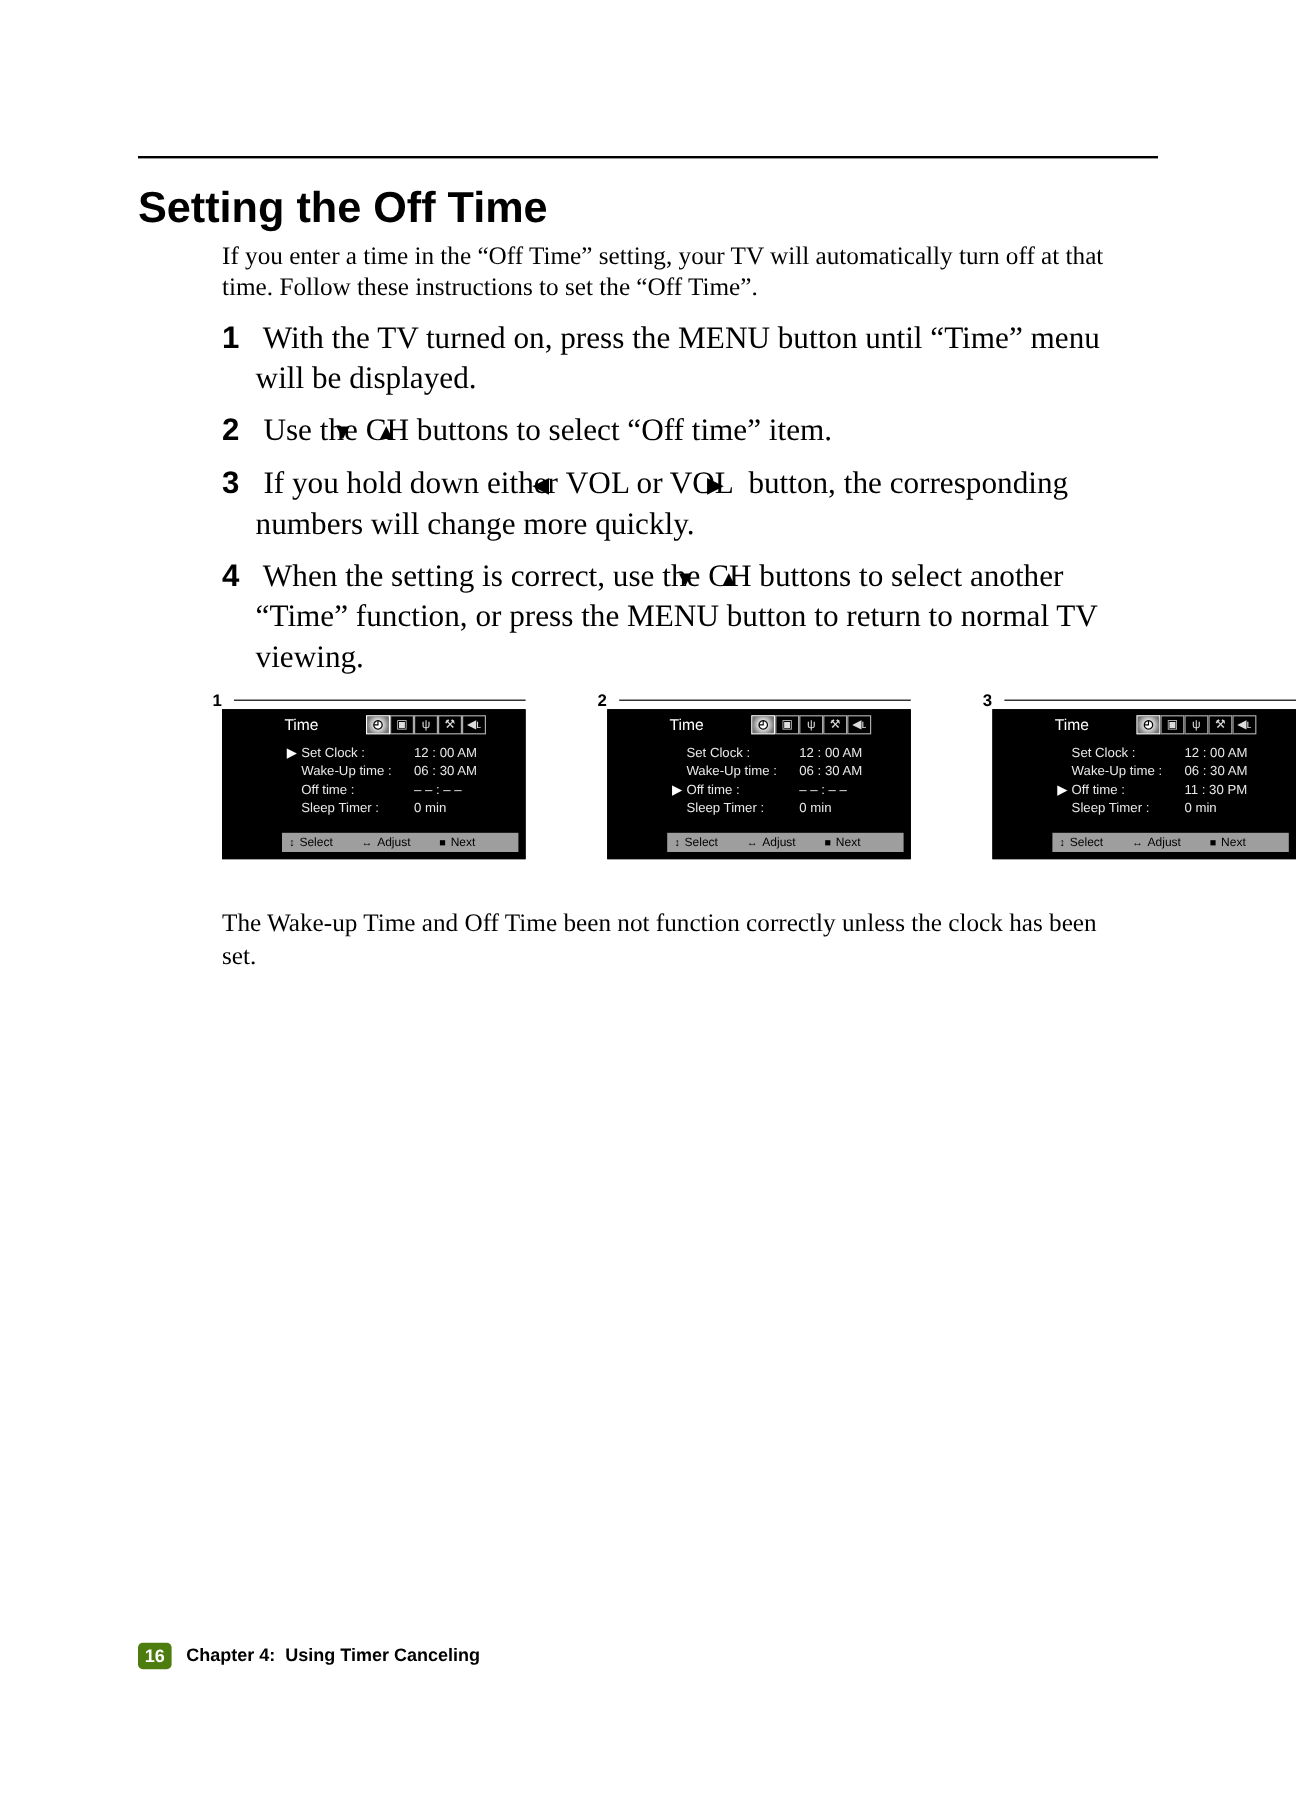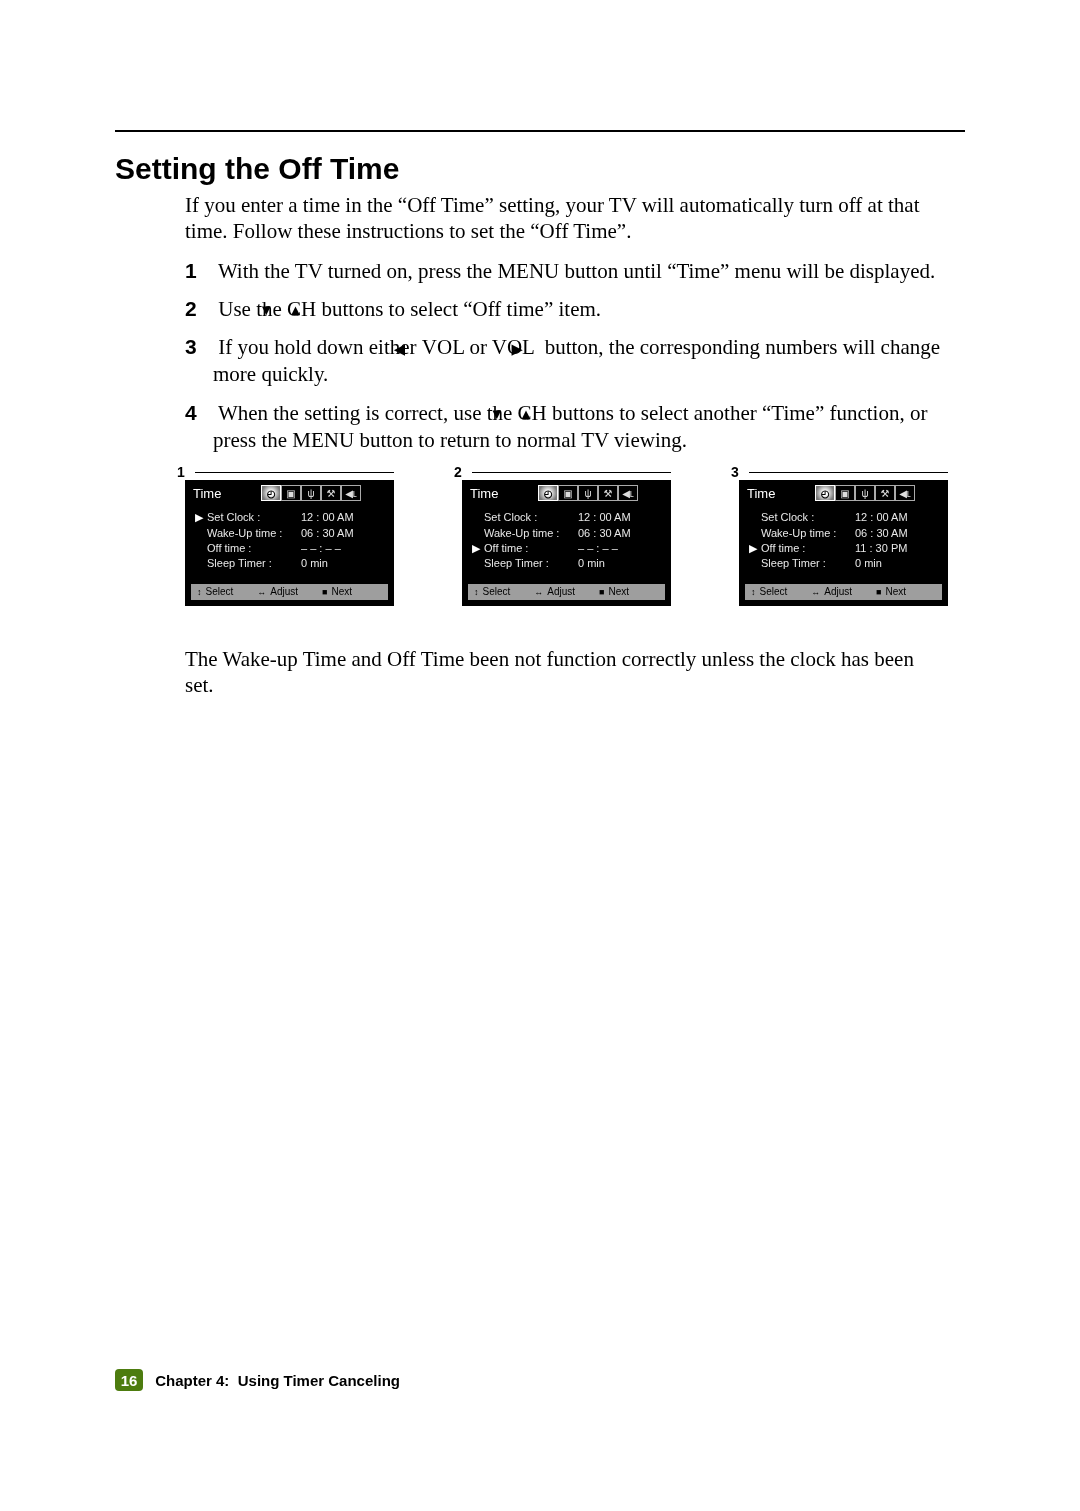--- a/index.html
+++ b/index.html
@@ -21,40 +21,40 @@
     border: 0;
     border-top: 2px solid #000;
     margin: 0 0 20px 0;
   }
   .section {
     margin-bottom: 40px;
   }
   h1 {
     font-family: Helvetica, Arial, sans-serif;
     font-weight: 700;
-    font-size: 30px;
+    font-size: 36px;
     margin: 0 0 6px 0;
     letter-spacing: 0px;
   }
   .intro, .plain {
     margin: 0 0 12px 70px;
     font-size: 21px;
     line-height: 1.25;
     width: 760px;
   }
   ol.steps {
     list-style: none;
     margin: 0 0 10px 70px;
     padding: 0;
     width: 770px;
     counter-reset: step;
   }
   ol.steps > li {
     counter-increment: step;
-    font-size: 21px;
+    font-size: 26px;
     line-height: 1.3;
     padding-left: 28px;
     text-indent: -28px;
     margin-bottom: 10px;
   }
   ol.steps > li::before {
     content: counter(step);
     font-family: Helvetica, Arial, sans-serif;
     font-weight: 700;
     display: inline-block;
@@ -90,20 +90,21 @@
     right: 0;
     border-top: 1.5px solid #000;
   }
   .osd {
     width: 205px;
     background: #000;
     border: 2px solid #000;
     font-family: Helvetica, Arial, sans-serif;
     color: #fff;
     padding-bottom: 4px;
+    padding-left: 44px;
   }
   .osd-titlebar {
     display: flex;
     align-items: center;
     height: 22px;
     padding-left: 6px;
     gap: 4px;
   }
   .osd-title {
     color: #fff;

